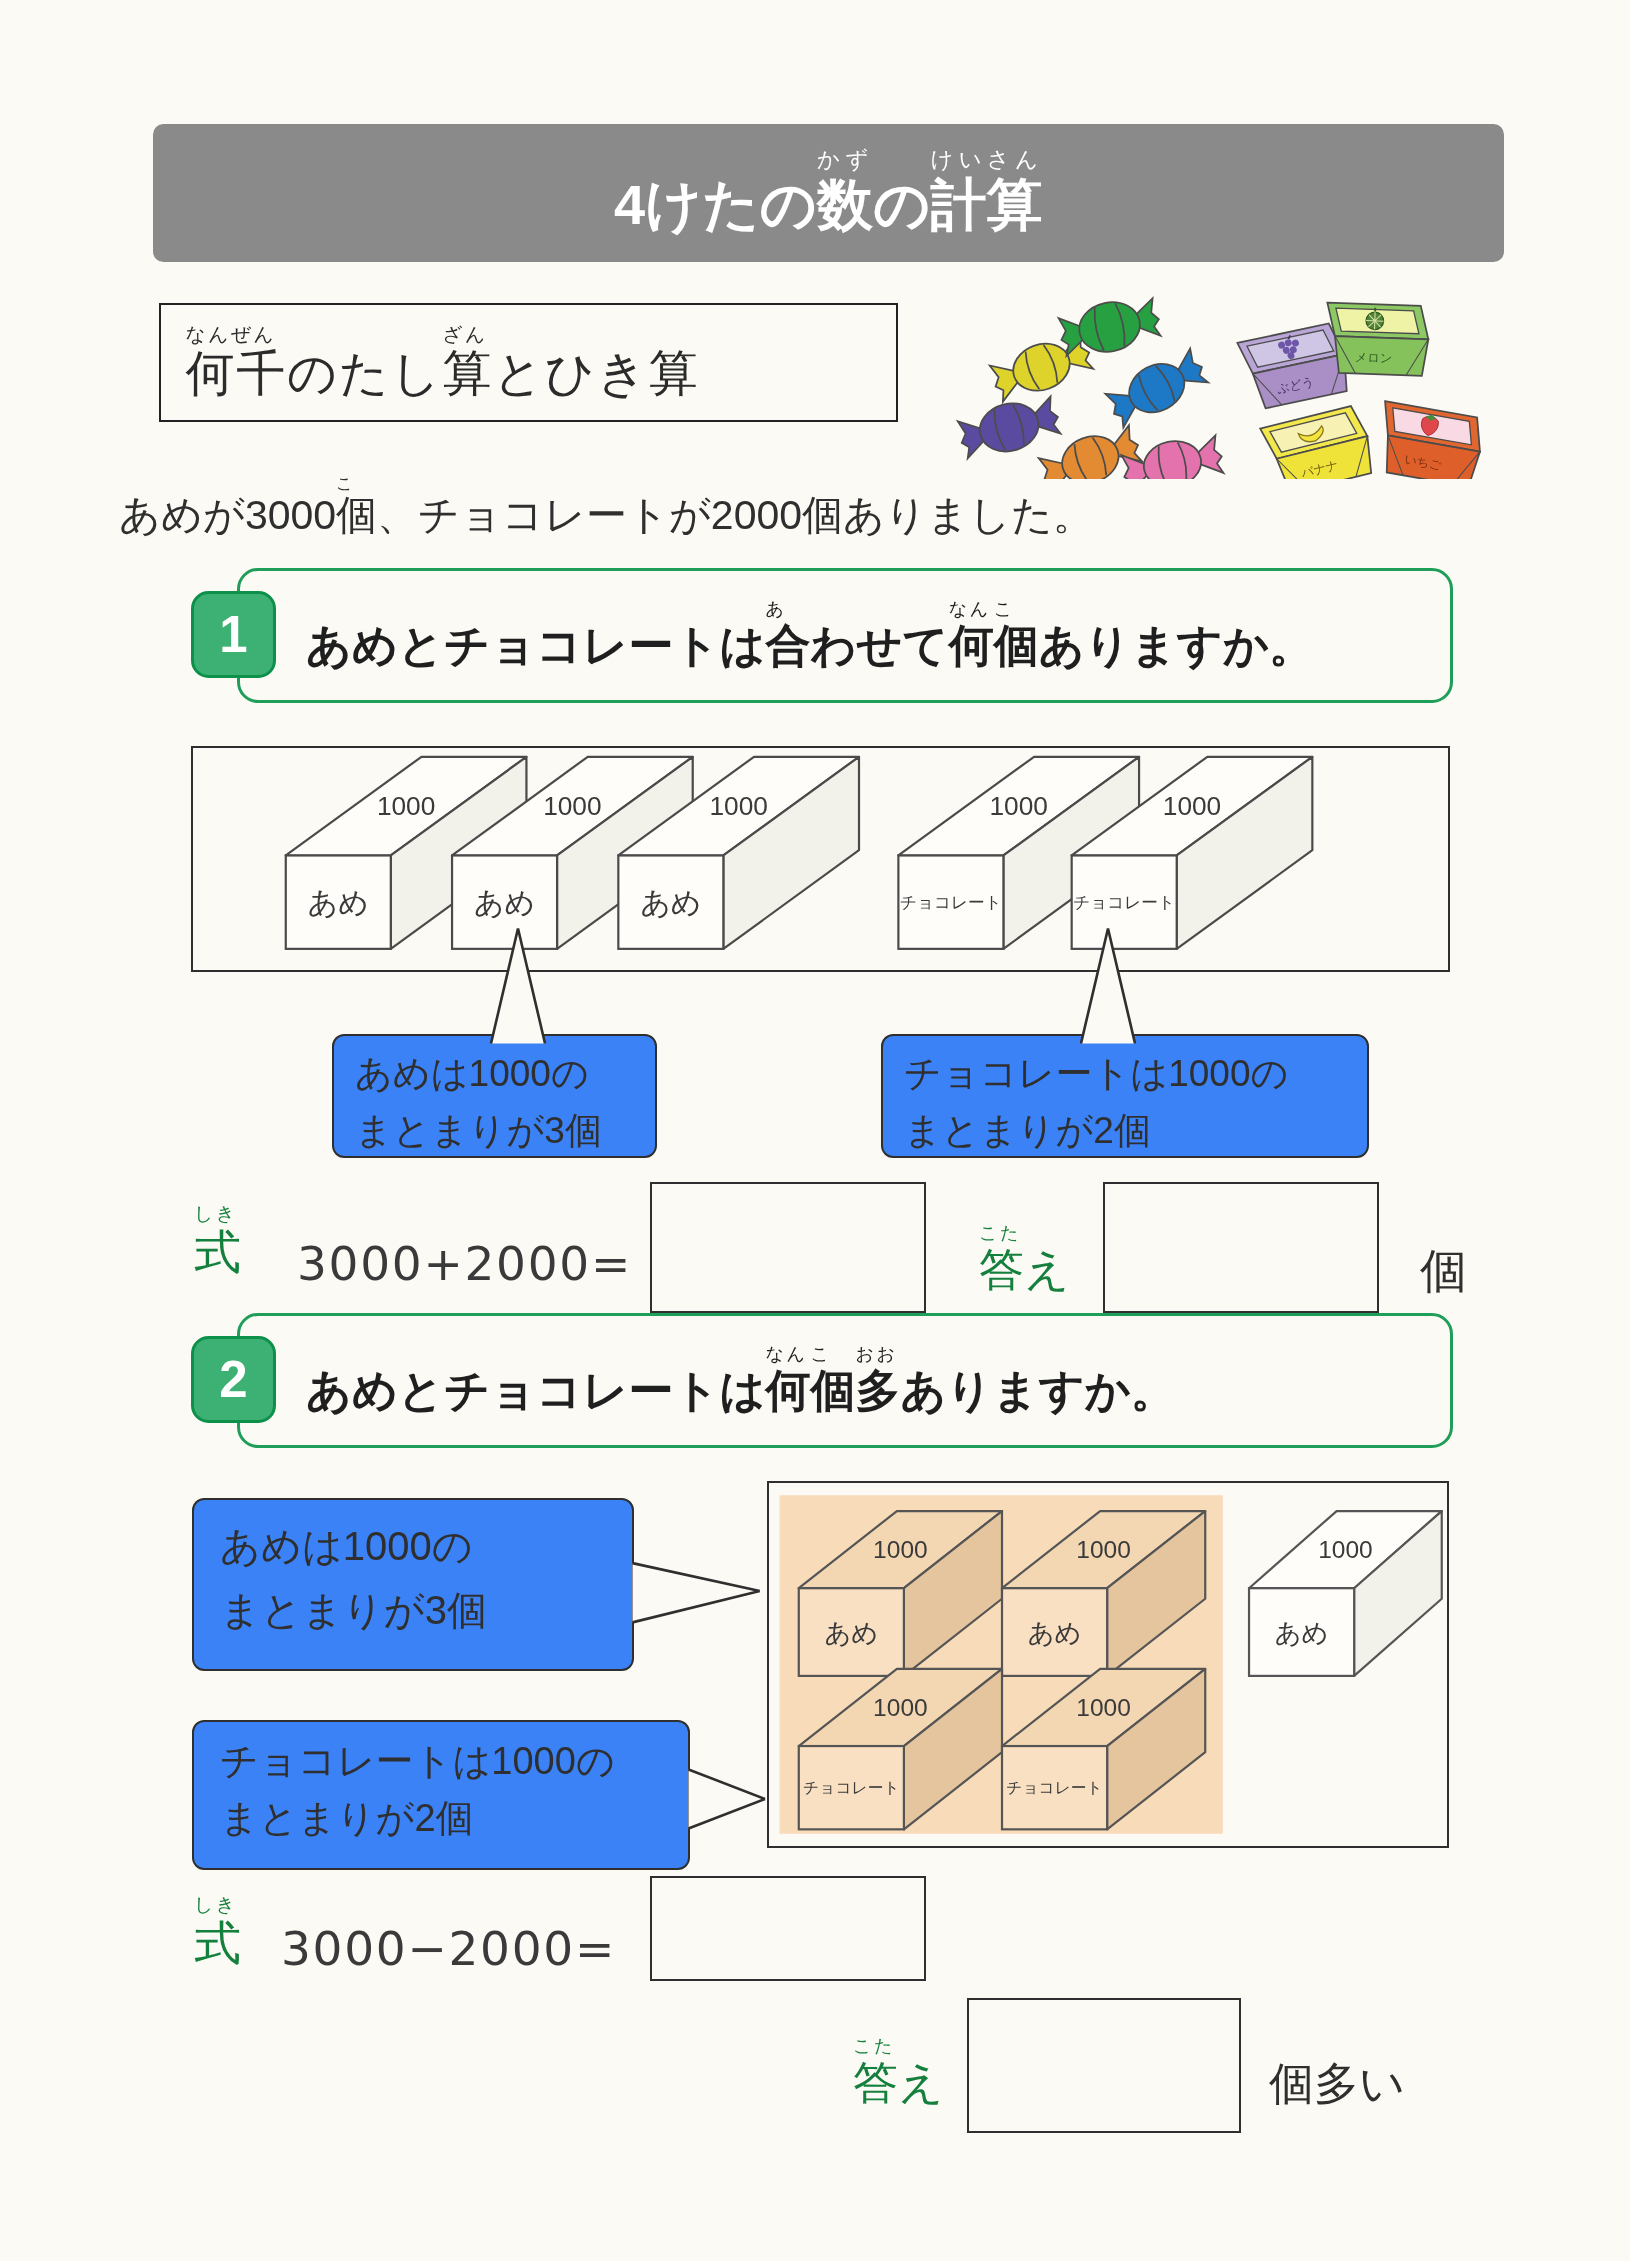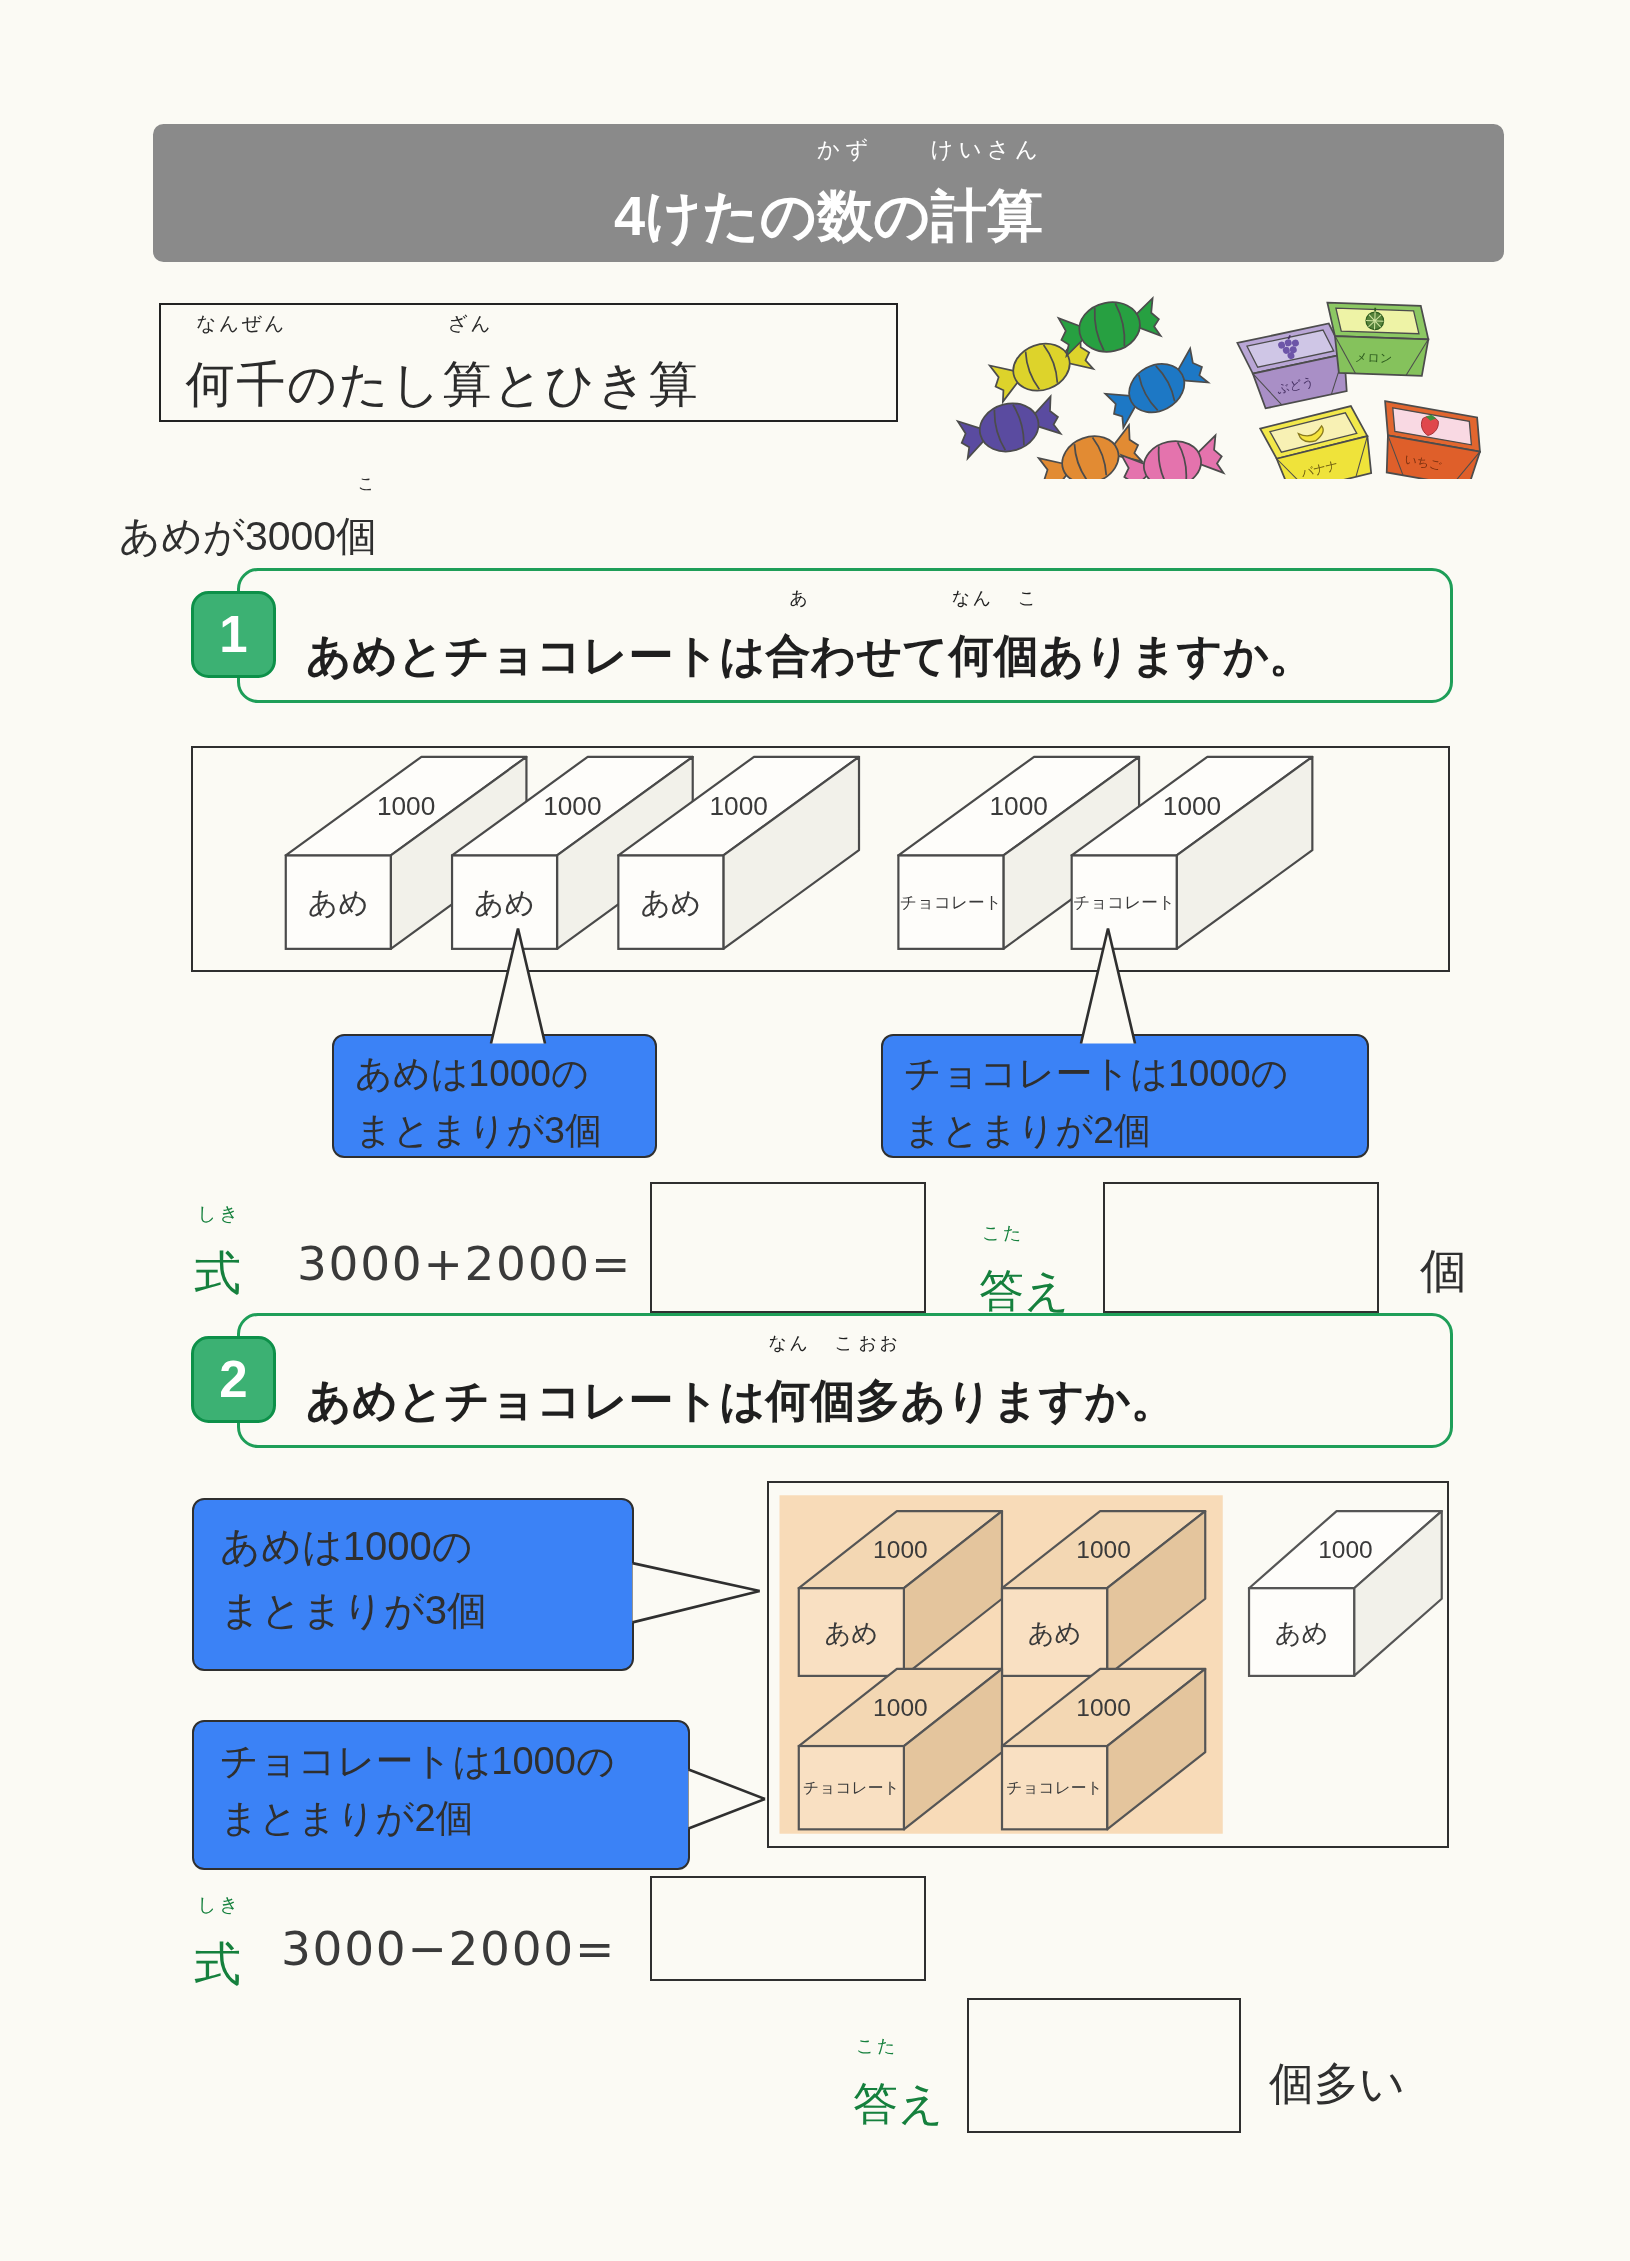--- a/index.html
+++ b/index.html
@@ -8,21 +8,21 @@
     background:#fbfaf4;
     font-family:"Liberation Sans",sans-serif;
     color:#2f2f2f;
     overflow:hidden;
   }
   *{box-sizing:border-box;}
   .abs{position:absolute;}
   
   .rubyline{display:flex;align-items:flex-end;}
   .rubyline.center{justify-content:center;}
-  .seg{display:flex;flex-direction:column;align-items:flex-end;gap:21px;}
+  .seg{display:flex;flex-direction:column;align-items:flex-start;}
   .rt{font-size:0.40em;line-height:1.1;letter-spacing:2.6px;font-weight:normal;}
   .rb{line-height:1.15;white-space:pre;}
   
   .title-bar{
     left:153px;top:124px;width:1351px;height:138px;
     background:#8a8a8a;border-radius:10.5px;
     display:flex;align-items:center;justify-content:center;
     color:#ffffff;font-weight:bold;font-size:56px;
   }
   .title-bar .rt{letter-spacing:5.2px;}
@@ -222,20 +222,23 @@
 
 <div class="abs intro">
   <div class="rubyline">
       <span class="seg">
         <span class="rb">あめが3000</span>
       </span>
       <span class="seg">
         <span class="rt">こ</span>
         <span class="rb">個</span>
       </span>
+      <span class="seg">
+        <span class="rb">、チョコレートが2000個ありました。</span>
+      </span>
     </div>
 </div>
 
 <div class="abs p-box p1-box">
   <div class="rubyline">
       <span class="seg">
         <span class="rb">あめとチョコレートは</span>
       </span>
       <span class="seg">
         <span class="rt">あ</span>

